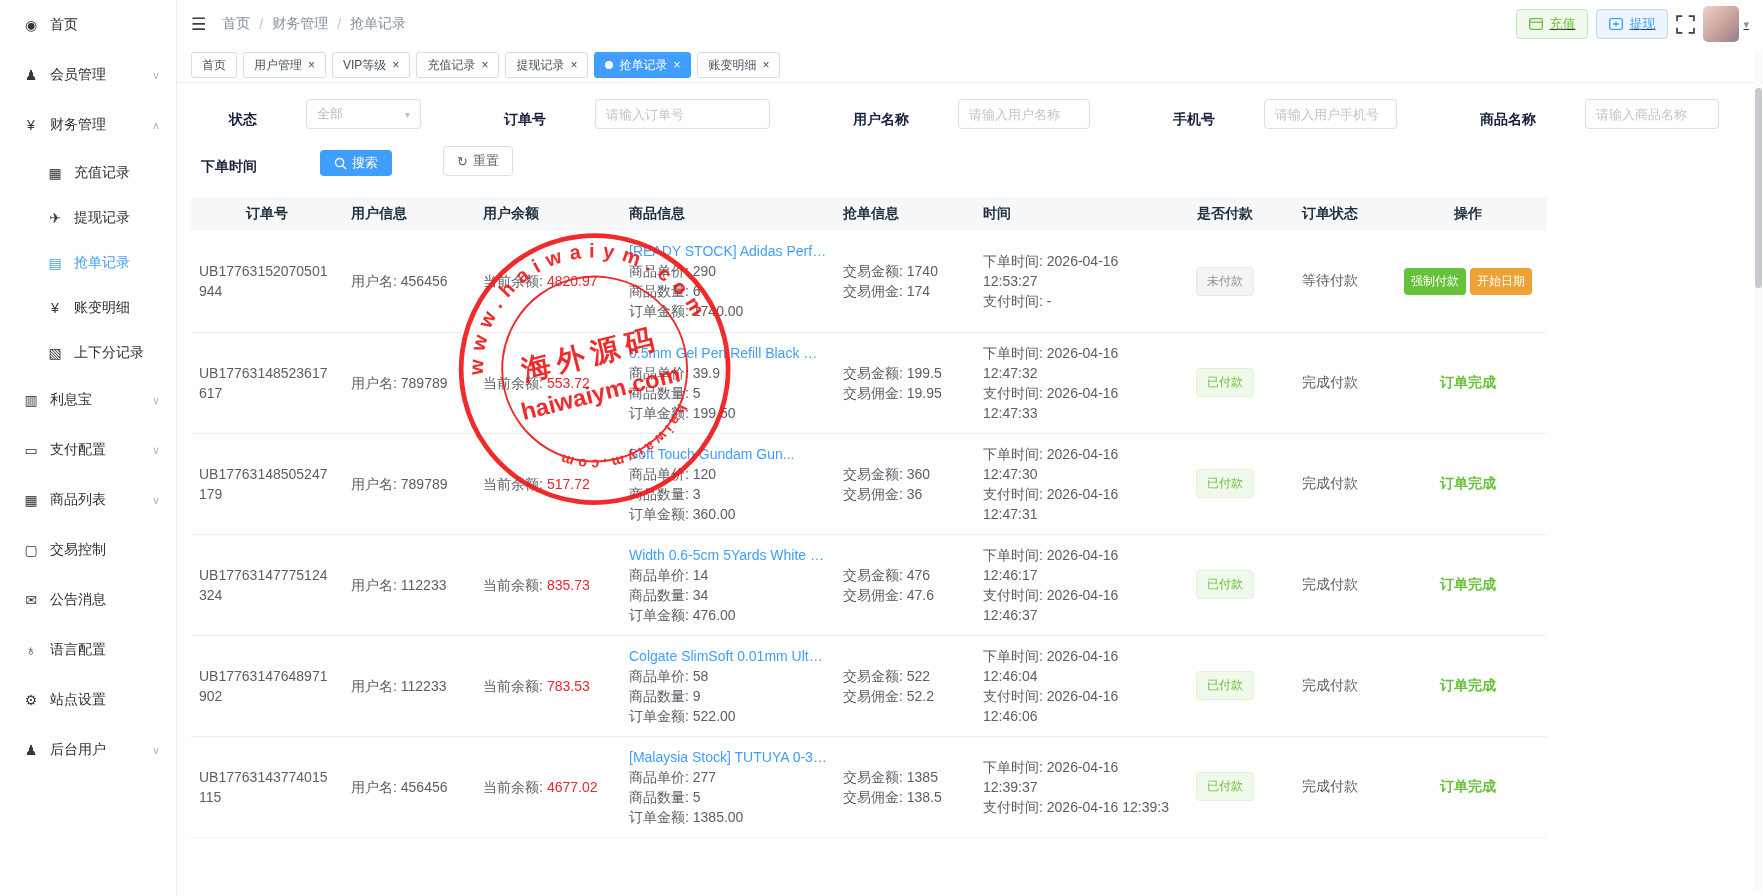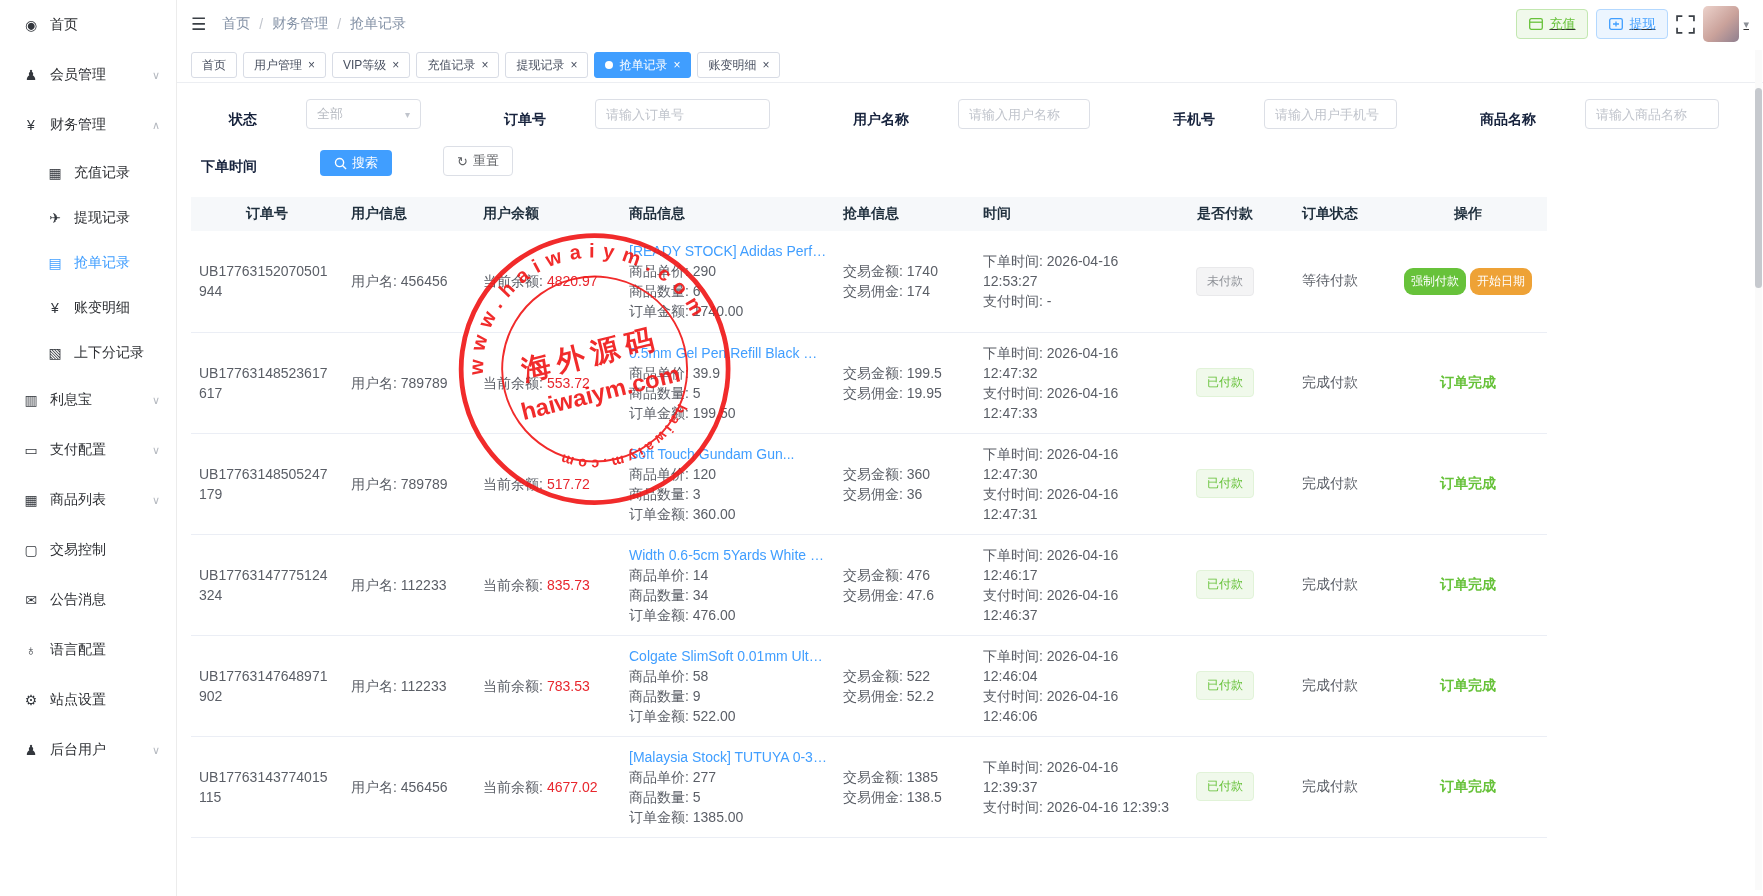--- a/index.html
+++ b/index.html
@@ -71,21 +71,21 @@
   .grid td{border-bottom:1px solid #ebeef5;padding:10px 8px;font-size:14px;color:#5a5e66;height:101px;vertical-align:middle;}
   .grid td.center{text-align:center;}
   .order-no{word-break:break-all;line-height:20px;}
   .plink{color:var(--accent);white-space:nowrap;overflow:hidden;text-overflow:ellipsis;cursor:pointer;line-height:20px;}
   .pline{line-height:20px;}
   .bal-label{margin-right:4px;}
   .bal-val{color:var(--danger);}
   .badge{display:inline-block;padding:5px 10px;border-radius:4px;font-size:12px;white-space:nowrap;}
   .badge-gray{background:#f4f4f5;border:1px solid #e9e9eb;color:#909399;}
   .badge-green{background:#f0f9eb;border:1px solid #e1f3d8;color:var(--success);}
-  .abtn{border:none;border-radius:9px;color:#fff;font-size:12px;padding:5px 7px;cursor:pointer;white-space:nowrap;}
+  .abtn{border:none;border-radius:4px;color:#fff;font-size:12px;padding:5px 7px;cursor:pointer;white-space:nowrap;}
   .abtn.force{background:var(--success);margin-right:4px;}
   .abtn.cancel{background:var(--warning);}
   .done{color:var(--success);font-weight:700;font-size:14px;}
 
   
   .stamp{position:absolute;left:452px;top:226px;transform:rotate(-14deg);opacity:.93;pointer-events:none;z-index:40;}
   .st-ring{fill:none;stroke:var(--stamp);stroke-width:5;}
   .st-ring.thin{stroke-width:2;}
   .st-arc{font-size:21px;font-weight:700;fill:var(--stamp);letter-spacing:8px;font-family:"Liberation Sans","DejaVu Sans",sans-serif;}
   .st-arc2{font-size:15px;font-weight:700;fill:var(--stamp);letter-spacing:4px;}

